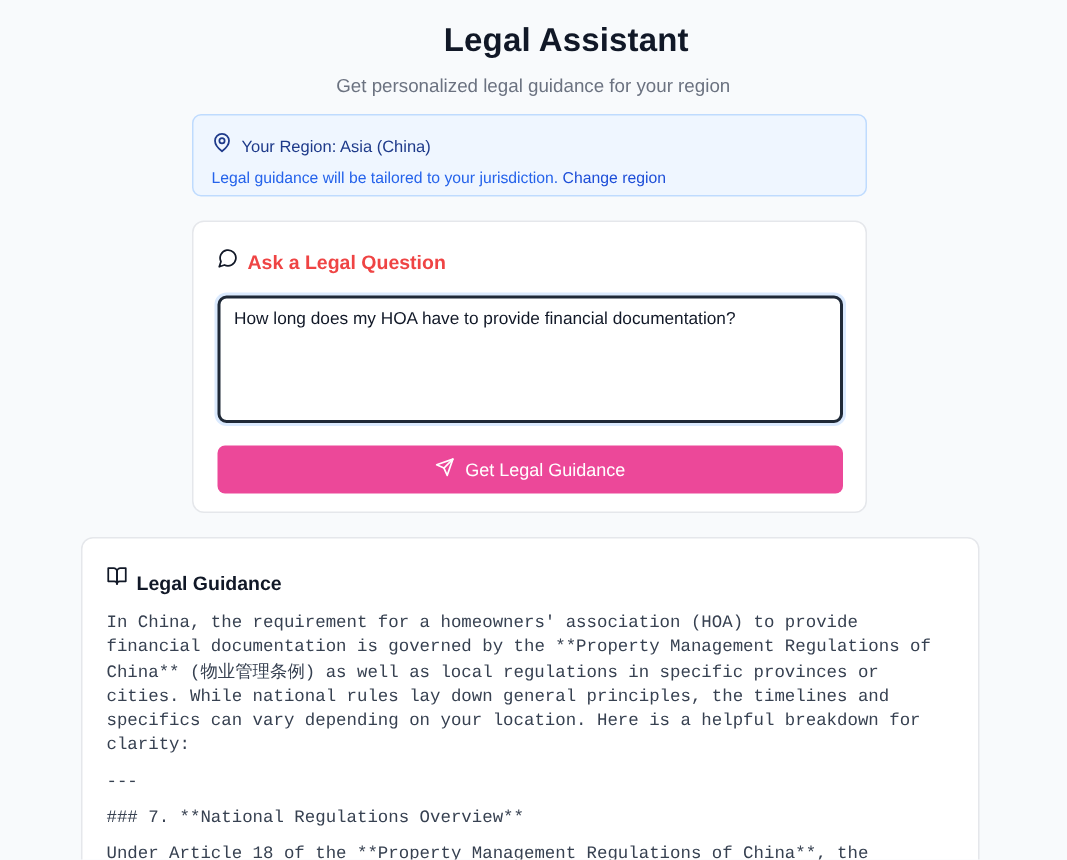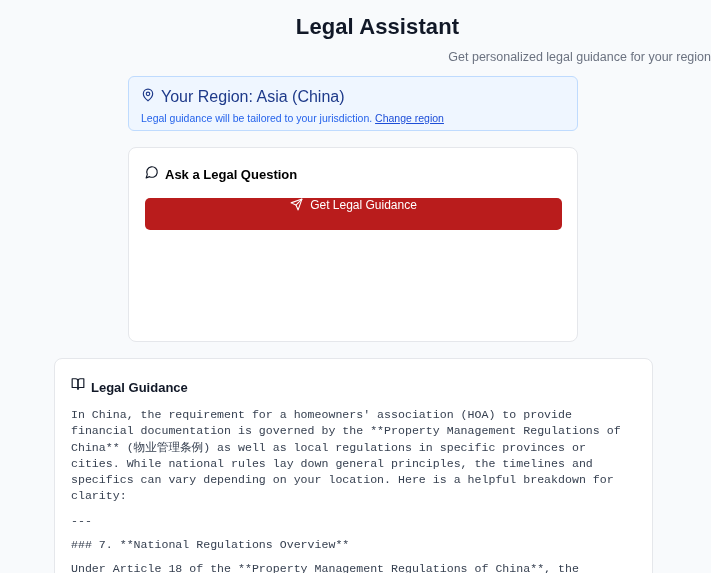--- a/index.html
+++ b/index.html
@@ -5,53 +5,53 @@
     * { box-sizing: border-box; margin: 0; padding: 0; }
     html, body { width: 711px; height: 573px; overflow: hidden; }
     body {
       background: #f8fafc;
       font-family: "Liberation Sans", "DejaVu Sans", sans-serif;
       color: #111827;
       position: relative;
     }
     .header { text-align: center; padding-top: 14px; }
     .title { font-size: 22px; font-weight: 700; color: #111827; letter-spacing: 0.1px; margin-left: 44px; }
-    .subtitle { font-size: 12.5px; color: #6b7280; margin-top: 10px; text-align: right; }
+    .subtitle { font-size: 12.5px; color: #6b7280; margin-top: 10px; }
 
     .region-box {
       position: absolute; left: 128px; top: 76px; width: 450px; height: 55px;
       background: #eff6ff; border: 1px solid #bfdbfe; border-radius: 6px;
       padding: 11px 12px 0 12px;
     }
     .region-row { display: flex; align-items: center; gap: 6px; }
     .region-row svg { width: 14px; height: 14px; }
-    .region-title { font-size: 16px; color: #1e3a8a; font-weight: 500; }
+    .region-title { font-size: 11px; color: #1e3a8a; font-weight: 500; }
     .region-desc { font-size: 10.5px; color: #2563eb; margin-top: 6px; }
-    .region-link { color: #1d4ed8; text-decoration: underline; cursor: pointer; }
+    .region-link { color: #1d4ed8; cursor: pointer; }
 
     .ask-card {
       position: absolute; left: 128px; top: 147px; width: 450px; height: 195px;
       background: #ffffff; border: 1px solid #e5e7eb; border-radius: 8px;
       padding: 17px 16px 0 16px;
     }
     .card-title-row { display: flex; align-items: center; gap: 6px; }
     .card-title-row svg { width: 14px; height: 14px; }
-    .card-title { font-size: 13px; font-weight: 700; color: #000000; }
+    .card-title { font-size: 13px; font-weight: 700; color: #ef4444; }
     .question-input {
       display: block; margin-top: 13px; width: 417px; height: 85px;
       border: 2px solid #1f2937; border-radius: 6px;
       padding: 8px 9px; font-size: 11.5px; color: #111827;
       font-family: "Liberation Sans", "DejaVu Sans", sans-serif;
       resize: none; outline: none; background: #fff;
       box-shadow: 0 0 0 2px #dbeafe;
     }
     .submit-btn {
       margin-top: 15px; width: 417px; height: 32px;
-      background: #b91c1c; color: #fff; border: none; border-radius: 5px;
-      display: flex; justify-content: center; gap: 7px;
+      background: #ec4899; color: #fff; border: none; border-radius: 5px;
+      display: flex; align-items: center; justify-content: center; gap: 7px;
       font-size: 12px; font-weight: 500; cursor: pointer;
       font-family: "Liberation Sans", "DejaVu Sans", sans-serif;
     }
     .submit-btn svg { width: 13px; height: 13px; }
 
     .guidance-card {
       position: absolute; left: 54px; top: 358px; width: 599px; height: 240px;
       background: #ffffff; border: 1px solid #e5e7eb; border-radius: 8px;
       padding: 18px 16px 0 16px;
     }
@@ -87,20 +87,21 @@
 
 <div class="ask-card">
   <div class="card-title-row">
     <span>
       <svg viewBox="0 0 24 24" fill="none" stroke="#111827" stroke-width="2" stroke-linecap="round" stroke-linejoin="round">
         <path d="M7.9 20A9 9 0 1 0 4 16.1L2 22Z"></path>
       </svg>
     </span>
     <span class="card-title">Ask a Legal Question</span>
   </div>
+  <textarea class="question-input" style="">How long does my HOA have to provide financial documentation?</textarea>
   <button class="submit-btn">
     <span>
       <svg viewBox="0 0 24 24" fill="none" stroke="#ffffff" stroke-width="2" stroke-linecap="round" stroke-linejoin="round">
         <path d="M22 2 11 13"></path>
         <path d="M22 2 15 22 11 13 2 9 22 2z"></path>
       </svg>
     </span>
     <span>Get Legal Guidance</span>
   </button>
 </div>

